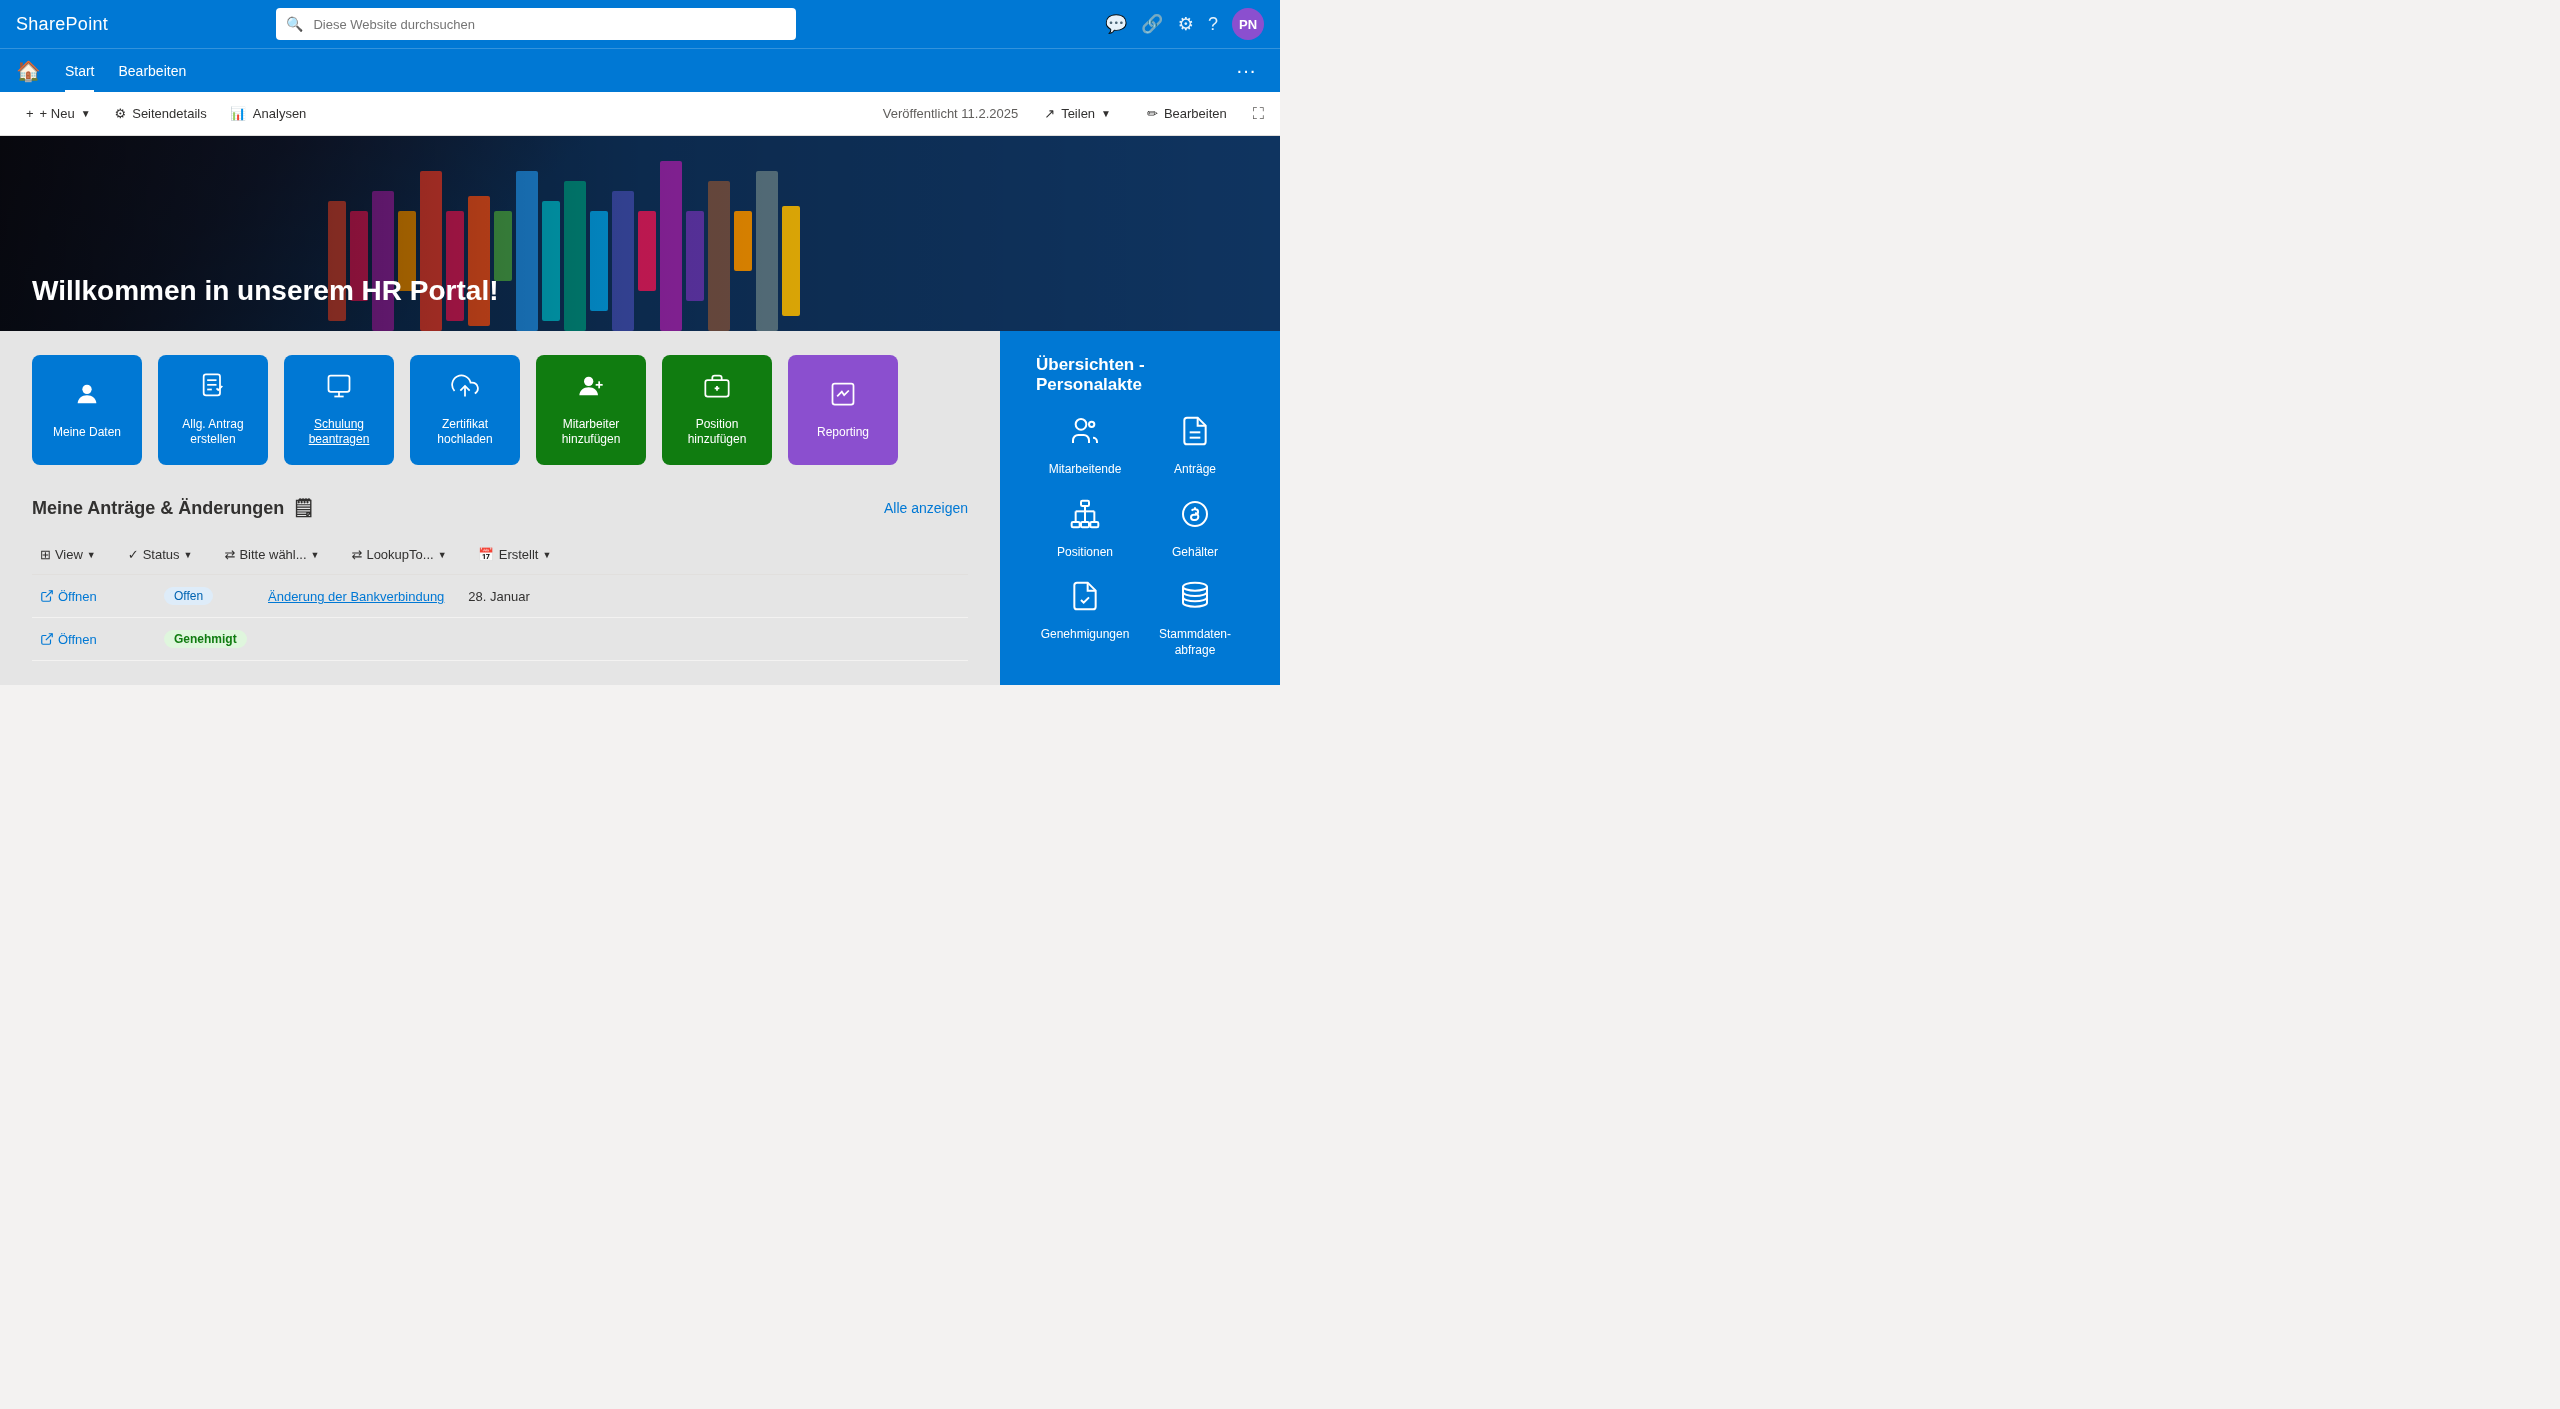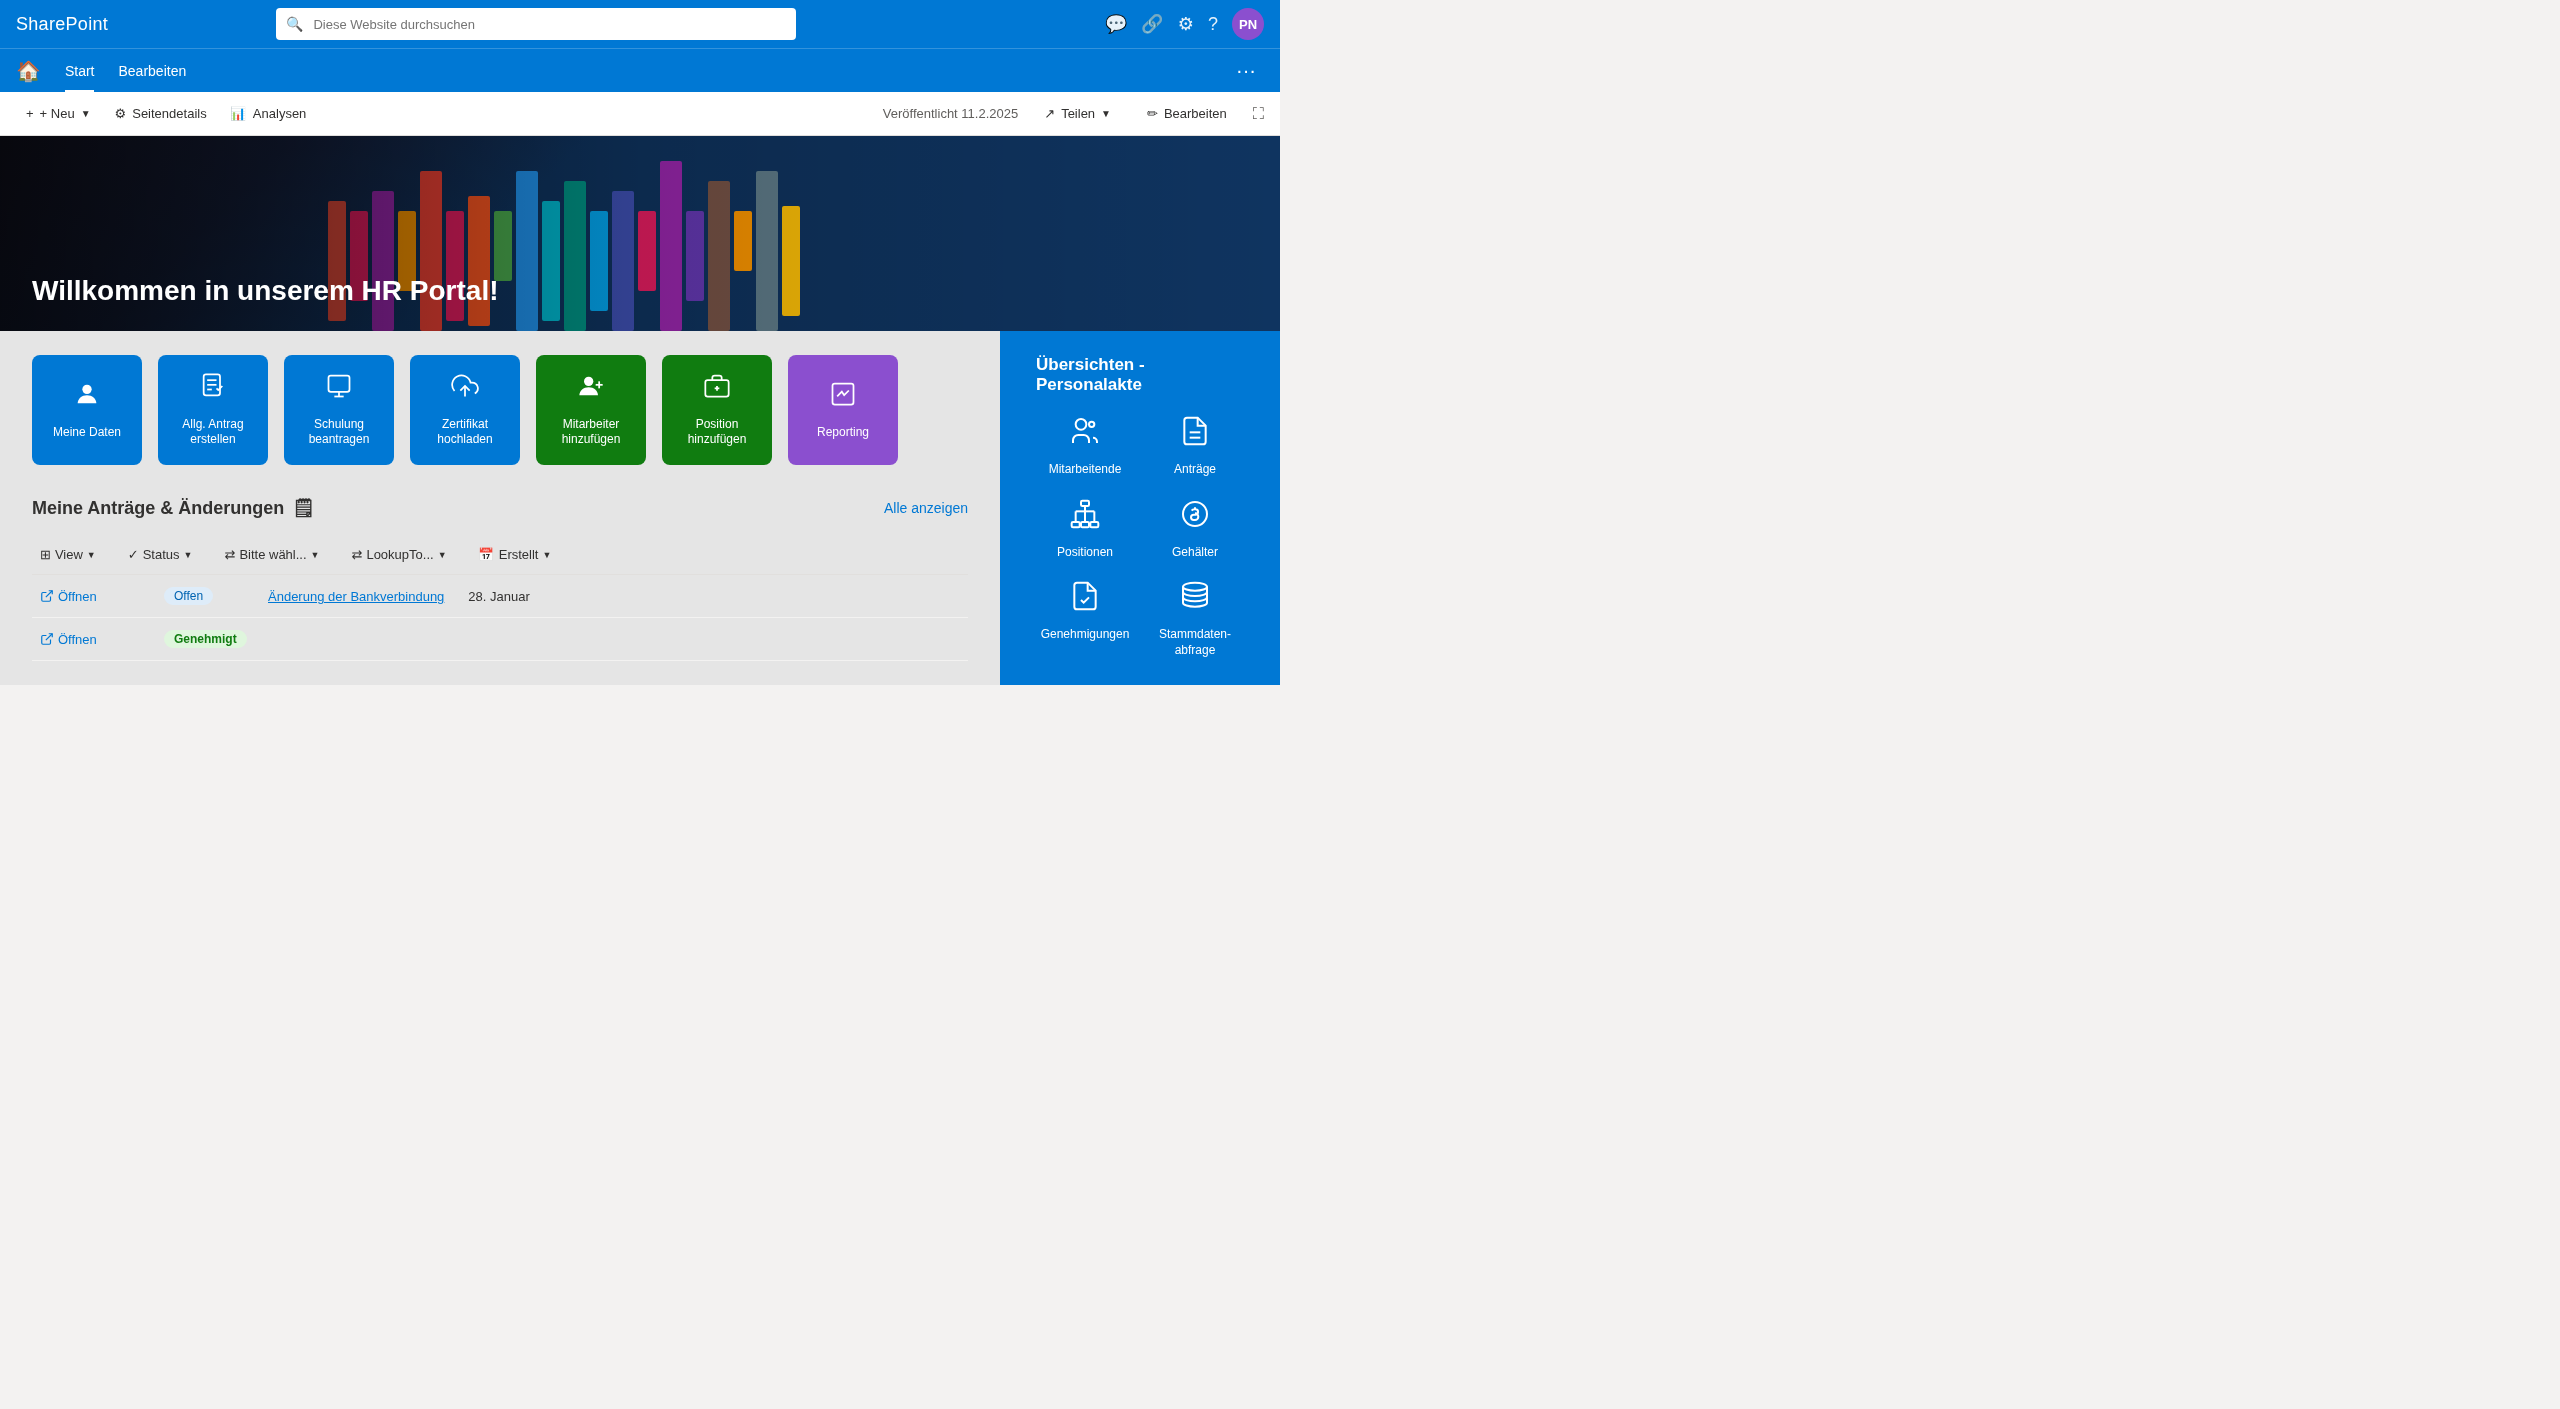--- a/index.html
+++ b/index.html
@@ -443,21 +443,21 @@
           <svg width="28" height="28" viewBox="0 0 24 24" fill="white">
               <rect x="4" y="2" width="14" height="18" rx="2" stroke="white" fill="none" stroke-width="1.5"></rect>
               <line x1="7" y1="7" x2="15" y2="7" stroke="white" stroke-width="1.5"></line>
               <line x1="7" y1="11" x2="15" y2="11" stroke="white" stroke-width="1.5"></line>
               <line x1="7" y1="15" x2="11" y2="15" stroke="white" stroke-width="1.5"></line>
               <path d="M15 14l1.5 1.5L20 12" stroke="white" stroke-width="1.5" fill="none"></path>
             </svg>
         </span>
         <span>Allg. Antrag erstellen</span>
       </div>
-      <div class="qa-tile" style="background:#0078d4;">
+      <div class="qa-tile" style="background:#0078d4;text-decoration:underline;">
         <span class="tile-icon">
           <svg width="28" height="28" viewBox="0 0 24 24" fill="none" stroke="white" stroke-width="1.5">
               <rect x="3" y="3" width="18" height="14" rx="2"></rect>
               <line x1="8" y1="21" x2="16" y2="21"></line>
               <line x1="12" y1="17" x2="12" y2="21"></line>
             </svg>
         </span>
         <span>Schulung beantragen</span>
       </div>
       <div class="qa-tile" style="background:#0078d4;">

